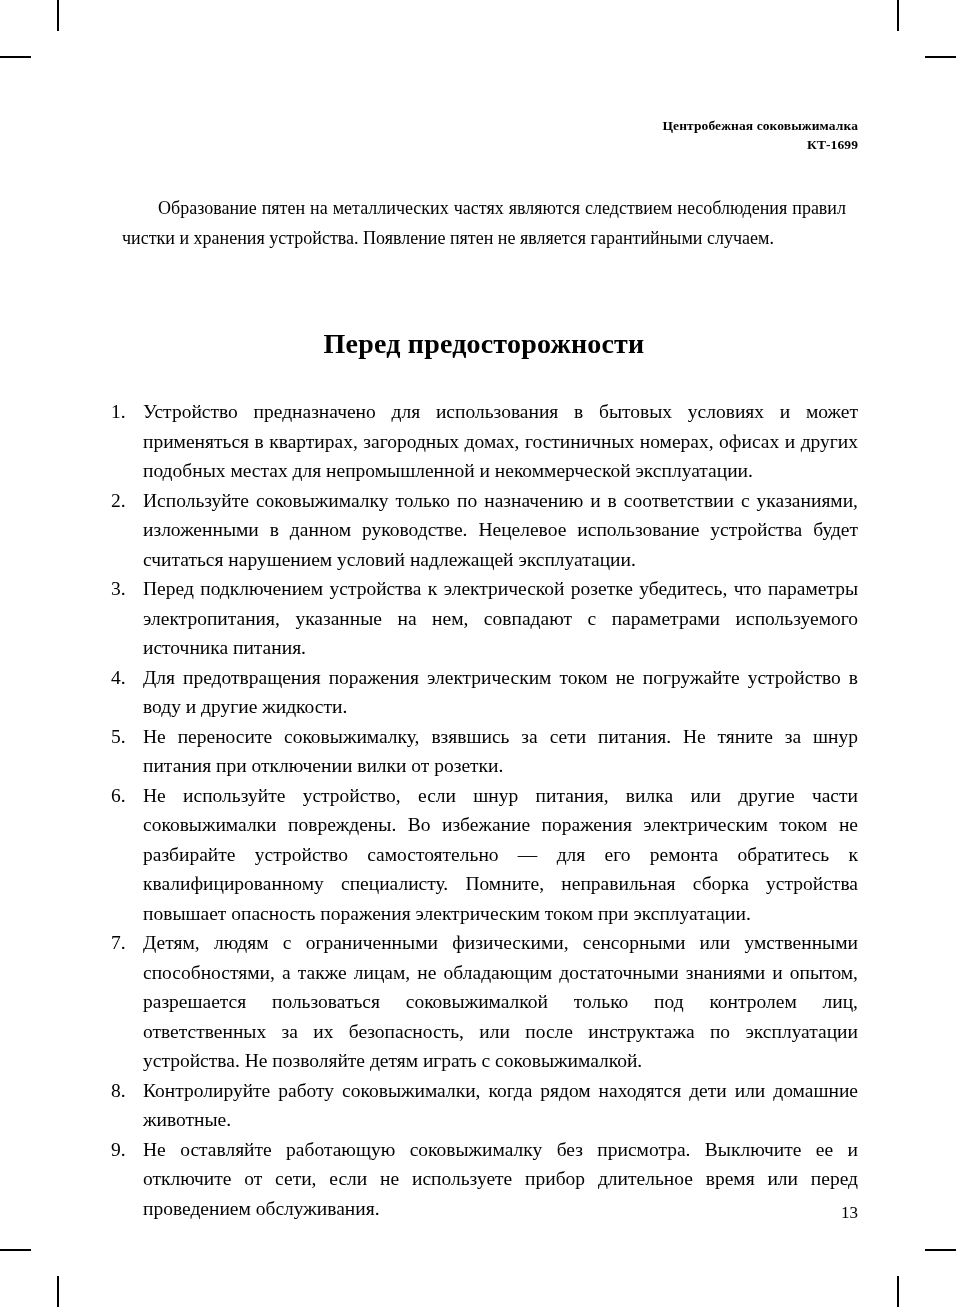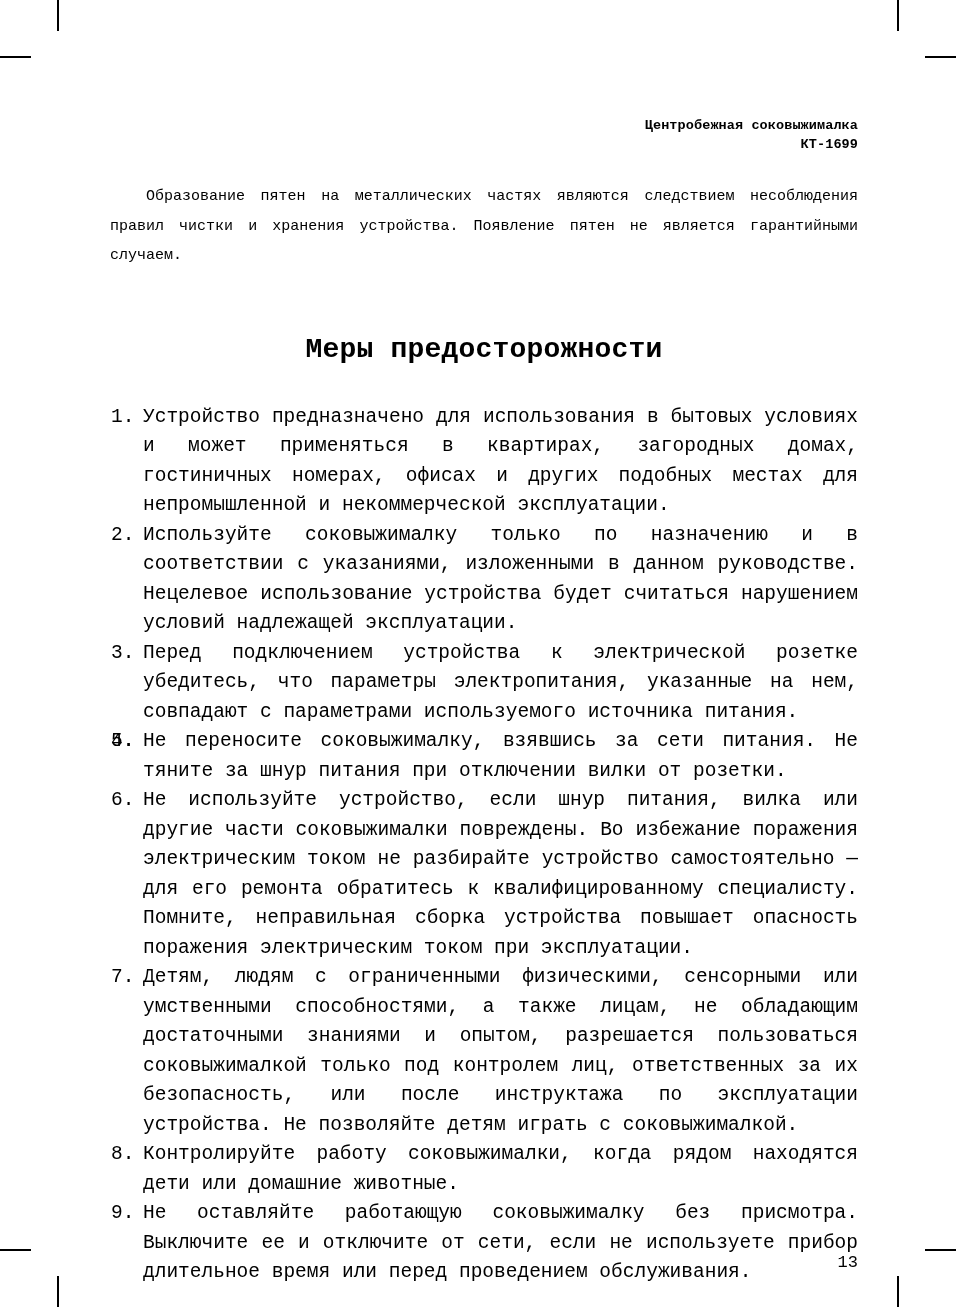--- a/index.html
+++ b/index.html
@@ -34,21 +34,20 @@
   .crop-br-v { left: 897px; top: 1276px; height: 31px; }
   .crop-br-h { left: 925px; top: 1249px; width: 31px; }
 
   
   .page {
     position: absolute;
     left: 0;
     top: 0;
     width: 956px;
     height: 1307px;
-    font-family: Liberation Mono, monospace;
   }
 
   .running-head {
     position: absolute;
     right: 98px;
     top: 116px;
     text-align: right;
     font-weight: bold;
     font-size: 13.5px;
     line-height: 19px;
@@ -56,22 +55,22 @@
   }
 
   .content {
     position: absolute;
     left: 110px;
     top: 182px;
     width: 748px;
   }
 
   p.body-par {
-    margin: 0;
-    font-size: 15px;
+    margin: 12px;
+    font-size: 18px;
     line-height: 29.5px;
     text-align: justify;
     text-indent: 36px;
     hyphens: none;
   }
 
   h1.section-title {
     margin: 0;
     font-weight: bold;
     font-size: 28px;
@@ -102,21 +101,21 @@
     top: 0;
     width: 26px;
     text-align: left;
     font-size: 19.5px;
     line-height: 29.5px;
   }
 
   .page-number {
     position: absolute;
     right: 98px;
-    top: 1253px;
+    top: 1203px;
     font-size: 17px;
     line-height: 20px;
     text-align: right;
   }
 </style>
 </head>
 <body>
 
 <div class="crop-mark crop-v crop-tl-v"></div>
 <div class="crop-mark crop-h crop-tl-h"></div>
@@ -131,38 +130,39 @@
 
   <div class="running-head">
     <div>Центробежная соковыжималка</div>
     <div>КТ-1699</div>
   </div>
 
   <div class="content">
 
     <p class="body-par">Образование пятен на металлических частях являются следствием несоблюдения правил чистки и хранения устройства. Появление пятен не является гарантийными случаем.</p>
 
-    <h1 class="section-title">Меры предосторожности</h1>
+    <h1 class="section-title">Перед предосторожности</h1>
 
 
     <ol class="precautions">
       <li>
         <span class="num">1.</span>
         <span>Устройство предназначено для использования в бытовых условиях и может применяться в квартирах, загородных домах, гостиничных номерах, офисах и других подобных местах для непромышленной и некоммерческой эксплуатации.</span>
       </li>
       <li>
         <span class="num">2.</span>
         <span>Используйте соковыжималку только по назначению и в соответствии с указаниями, изложенными в данном руководстве. Нецелевое использование устройства будет считаться нарушением условий надлежащей эксплуатации.</span>
       </li>
       <li>
         <span class="num">3.</span>
         <span>Перед подключением устройства к электрической розетке убедитесь, что параметры электропитания, указанные на нем, совпадают с параметрами используемого источника питания.</span>
       </li>
       <li>
         <span class="num">4.</span>
+        <span>Для предотвращения поражения электрическим током не погружайте устройство в воду и другие жидкости.</span>
       </li>
       <li>
         <span class="num">5.</span>
         <span>Не переносите соковыжималку, взявшись за сети питания. Не тяните за шнур питания при отключении вилки от розетки.</span>
       </li>
       <li>
         <span class="num">6.</span>
         <span>Не используйте устройство, если шнур питания, вилка или другие части соковыжималки повреждены. Во избежание поражения электрическим током не разбирайте устройство самостоятельно — для его ремонта обратитесь к квалифицированному специалисту. Помните, неправильная сборка устройства повышает опасность поражения электрическим током при эксплуатации.</span>
       </li>
       <li>

